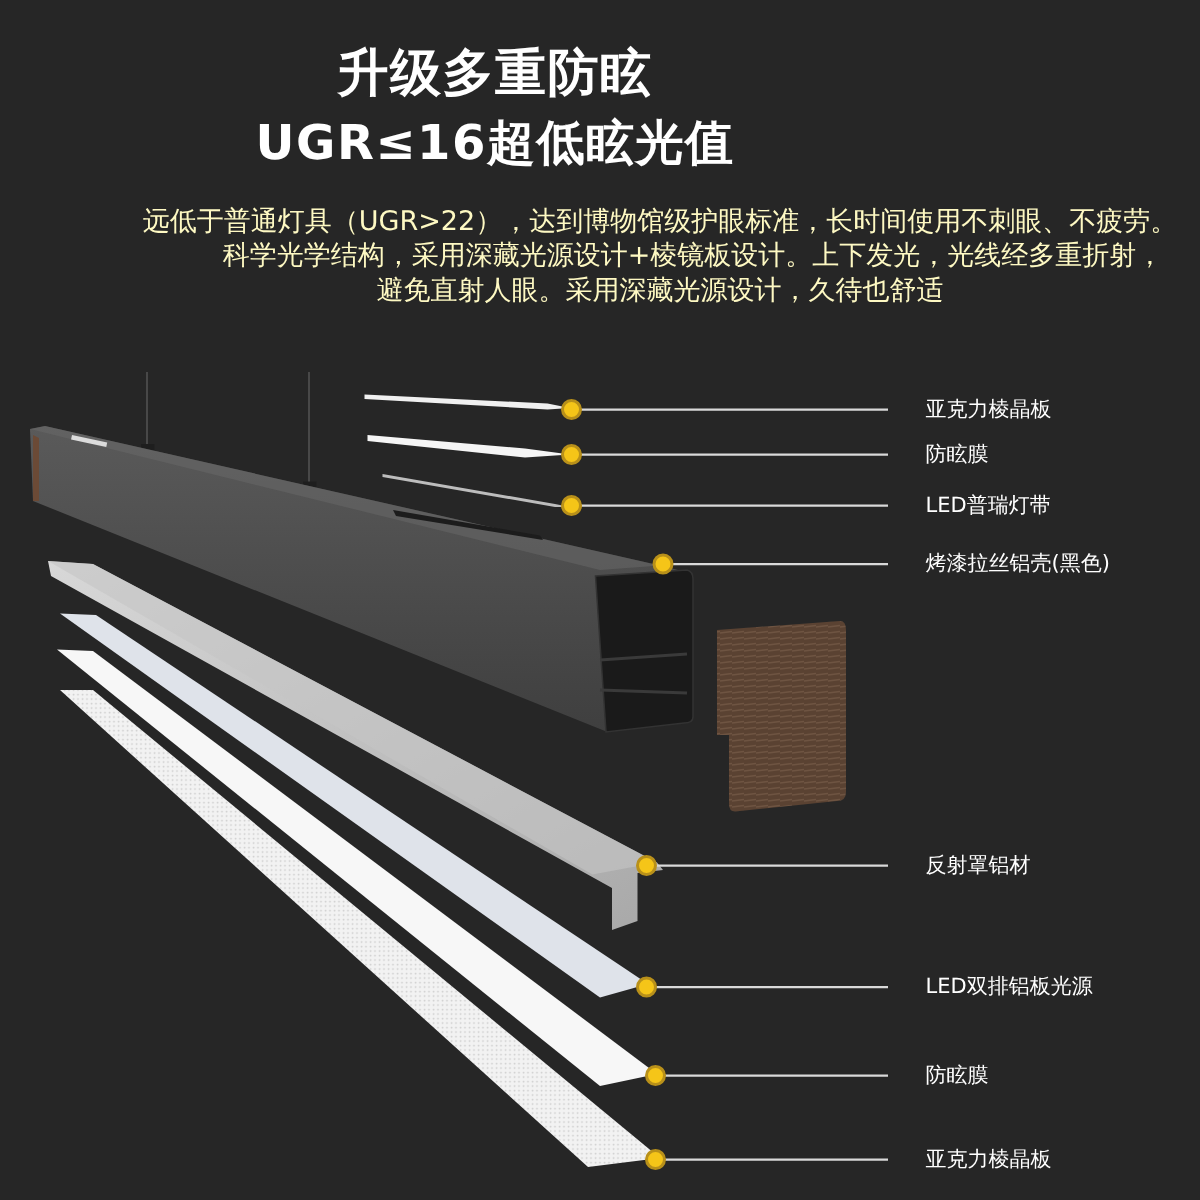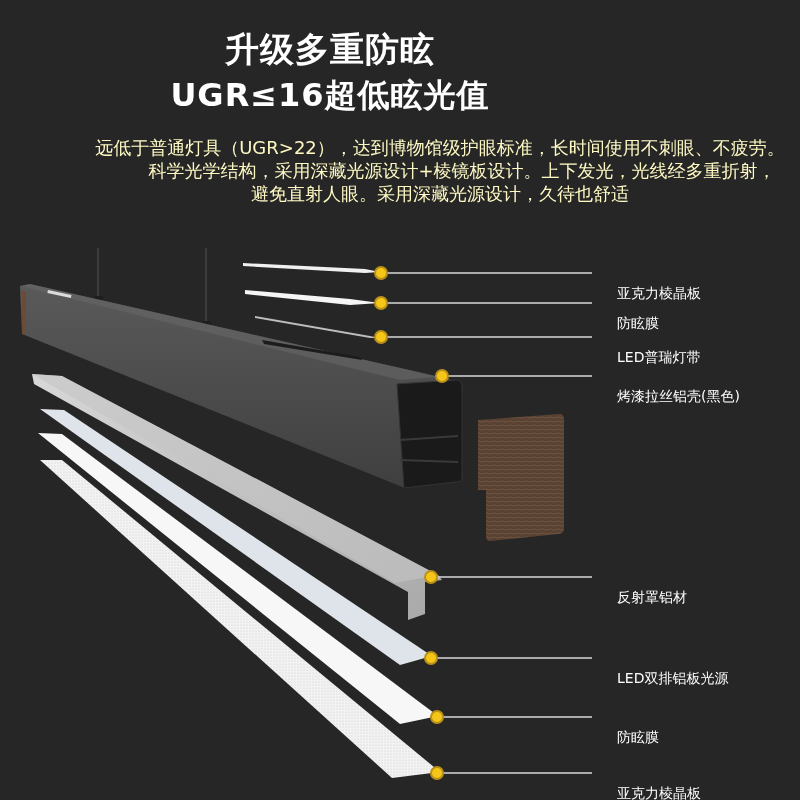--- a/index.html
+++ b/index.html
@@ -18,21 +18,21 @@
   .title.l2 { top: 72px; font-size: 32px; line-height: 46px; }
   .desc {
     position: absolute; left: 0; width: 800px; text-align: center;
     font-size: 18px; color: #fef9c3; line-height: 22px; padding-left: 40px;
   }
   .desc.d1 { top: 137px; }
   .desc.d2 { top: 160px; margin-left: 22px; }
   .desc.d3 { top: 183px; }
   .label {
     position: absolute; left: 617px;
-    font-size: 14px; color: #ffffff; line-height: 18px; white-space: nowrap; margin-top: 20px;
+    font-size: 14px; color: #ffffff; line-height: 18px; white-space: nowrap;
   }
   svg.scene { position: absolute; left: 0; top: 0; }
 </style>
 </head>
 <body>
 
 <div class="title l1">升级多重防眩</div>
 <div class="title l2">UGR≤16超低眩光值</div>
 
 <div class="desc d1">远低于普通灯具（UGR&gt;22），达到博物馆级护眼标准，长时间使用不刺眼、不疲劳。</div>

